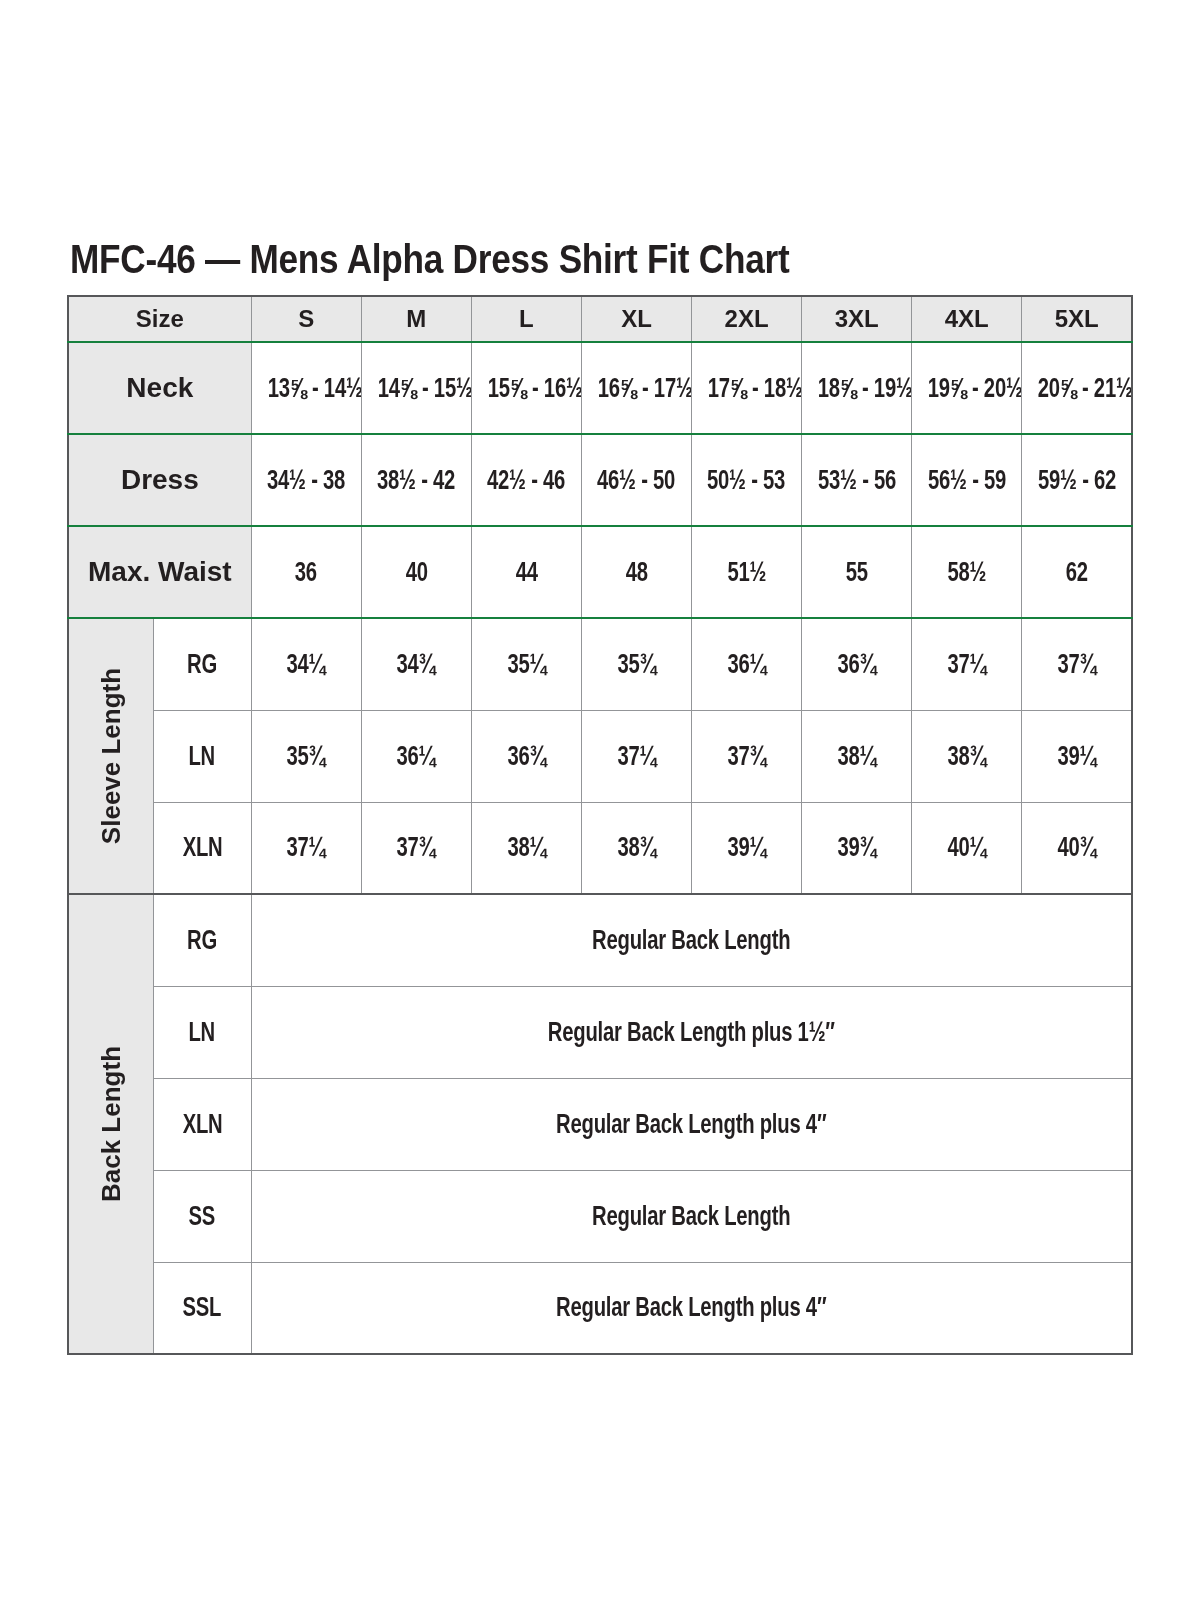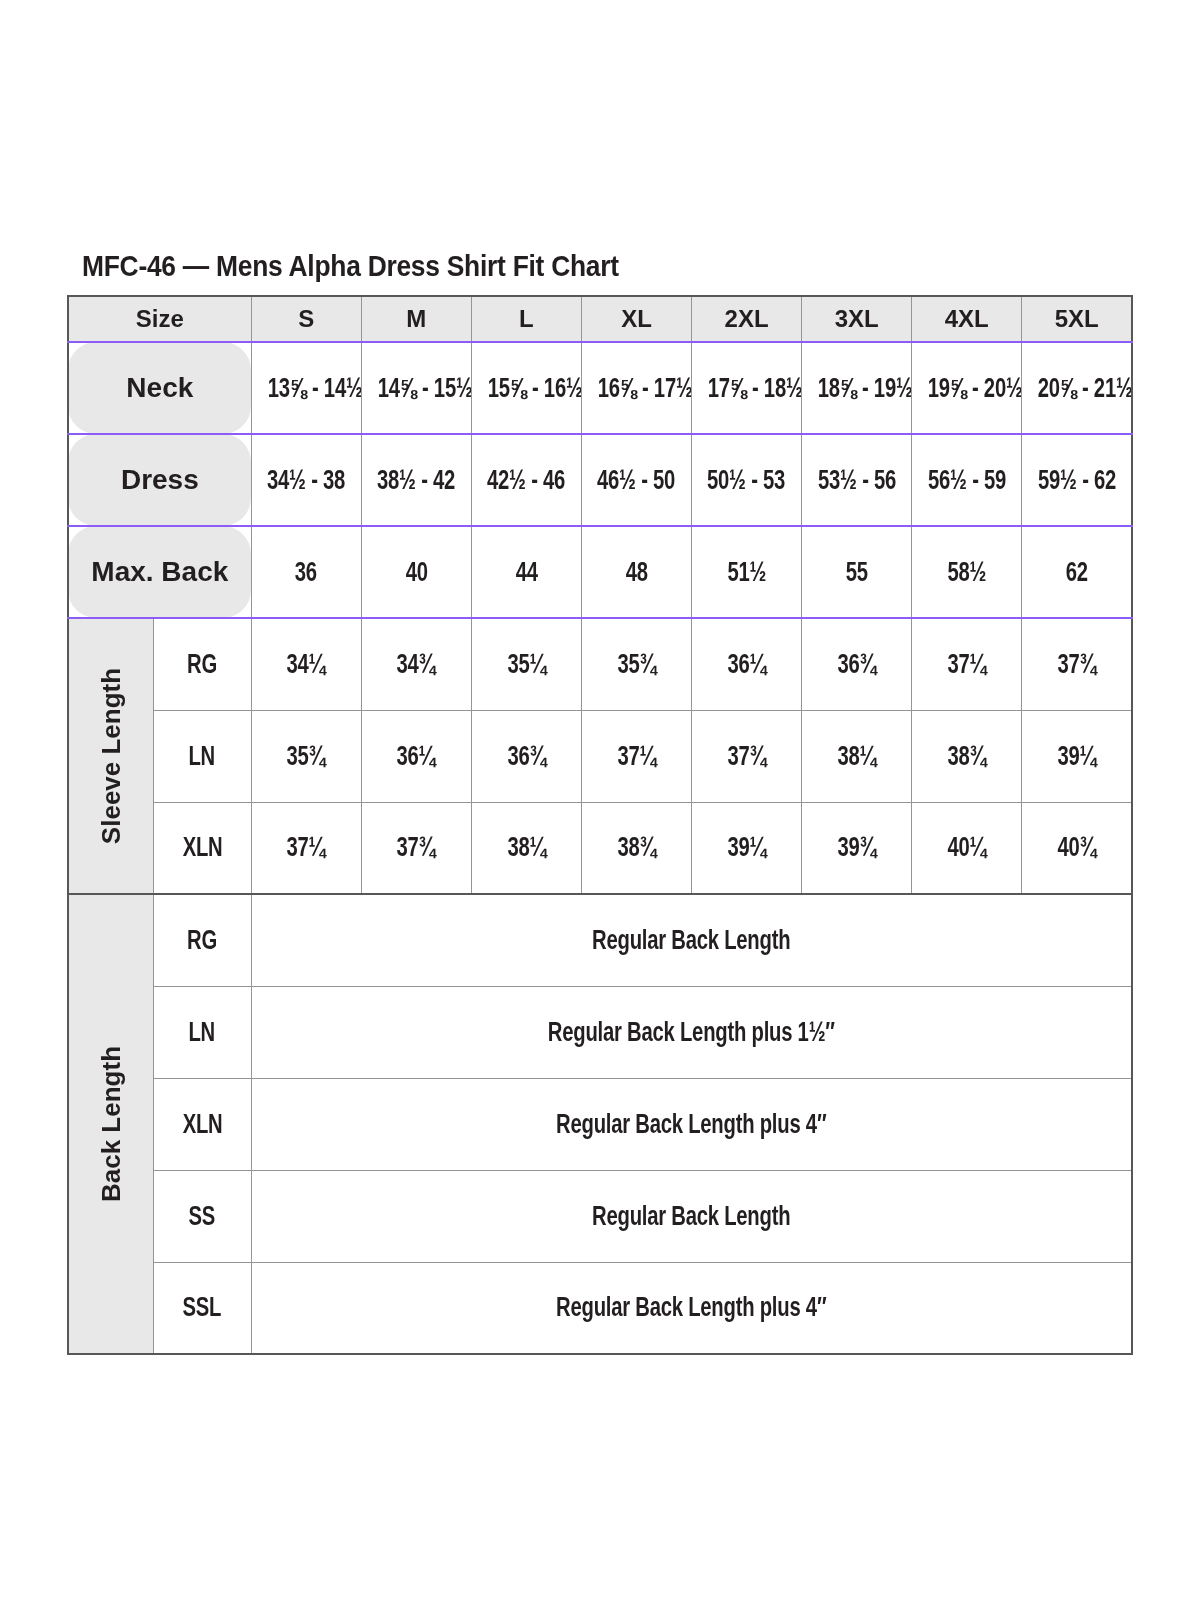--- a/index.html
+++ b/index.html
@@ -1,42 +1,42 @@
 <!DOCTYPE html>
 <html><head>
 <meta charset="utf-8">
 <style>
   html, body { margin:0; padding:0; background:#ffffff; }
   .page {
     position:relative; width:1200px; height:1600px; background:#ffffff;
     font-family:"Liberation Sans","DejaVu Sans",sans-serif; color:#231f20;
   }
   .title {
-    position:absolute; left:67px; top:234px; margin:15px;
-    font-size:30px; font-weight:bold; line-height:1.1; white-space:nowrap;
+    position:absolute; left:67px; top:234px; margin:3px;
+    font-size:40px; font-weight:bold; line-height:1.1; white-space:nowrap;
   }
   .title > span { display:inline-block; transform:scaleX(0.88); transform-origin:0 50%; letter-spacing:-0.3px; }
   table.fit {
     position:absolute; left:67px; top:295px;
     border-collapse:collapse; table-layout:fixed; width:1066px;
     border:2px solid #565759; background:#ffffff;
   }
   col.c-rot  { width:85px; }
   col.c-sub  { width:98px; }
   col.c-data { width:110px; }
   th, td {
     border:1px solid #939598; text-align:center; vertical-align:middle;
     padding:0; overflow:hidden;
   }
   tr.hrow  { height:46px; }
   tr.drow  { height:92px; }
   .gray { background:#e8e8e8; }
   .colhdr { font-size:24px; font-weight:bold; }
-  .rowhdr { font-size:28px; font-weight:bold;border-radius:28px; }
-  tr.major > th, tr.major > td { border-bottom:2px solid #8b5cf6; }
+  .rowhdr { font-size:28px; font-weight:bold; }
+  tr.major > th, tr.major > td { border-bottom:2px solid #15803d; }
   th.secend, td.secend { border-bottom:2px solid #565759; }
   .num {
     display:inline-block; font-size:27px; font-weight:bold;
     transform:scaleX(0.75); white-space:nowrap; letter-spacing:-0.3px;
   }
   th.vert { position:relative; }
   .vtext {
     position:absolute; top:50%; left:50%;
     transform:translate(-50%,-50%) rotate(-90deg);
     white-space:nowrap; font-size:26px; font-weight:bold;
@@ -94,21 +94,21 @@
       <td><span class="num">38½ - 42</span></td>
       <td><span class="num">42½ - 46</span></td>
       <td><span class="num">46½ - 50</span></td>
       <td><span class="num">50½ - 53</span></td>
       <td><span class="num">53½ - 56</span></td>
       <td><span class="num">56½ - 59</span></td>
       <td><span class="num">59½ - 62</span></td>
     </tr>
 
     <tr class="drow major">
-      <th class="gray rowhdr" colspan="2">Max. Back</th>
+      <th class="gray rowhdr" colspan="2">Max. Waist</th>
       <td><span class="num">36</span></td>
       <td><span class="num">40</span></td>
       <td><span class="num">44</span></td>
       <td><span class="num">48</span></td>
       <td><span class="num">51½</span></td>
       <td><span class="num">55</span></td>
       <td><span class="num">58½</span></td>
       <td><span class="num">62</span></td>
     </tr>
 

